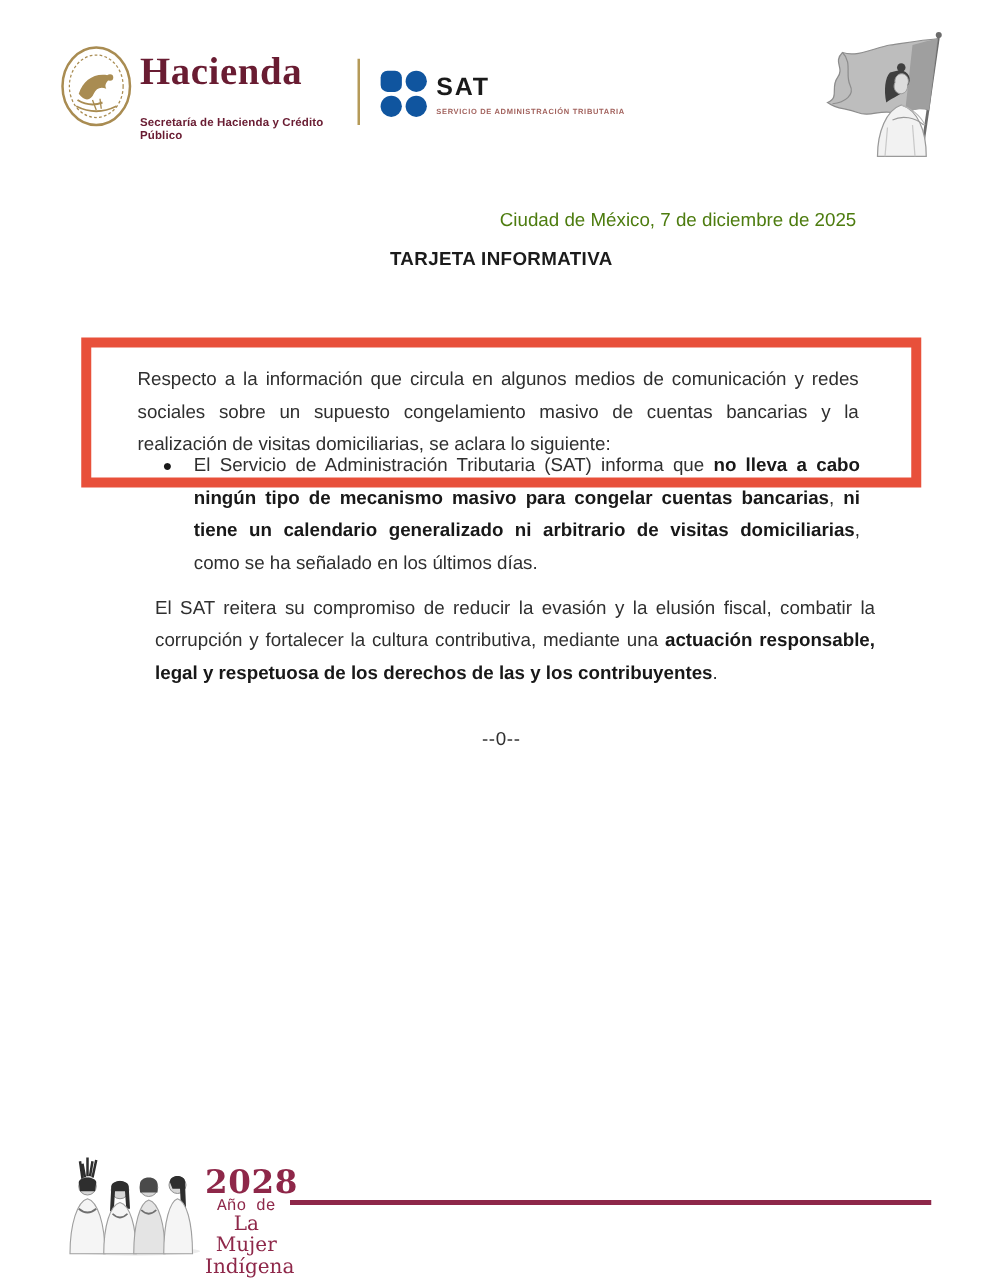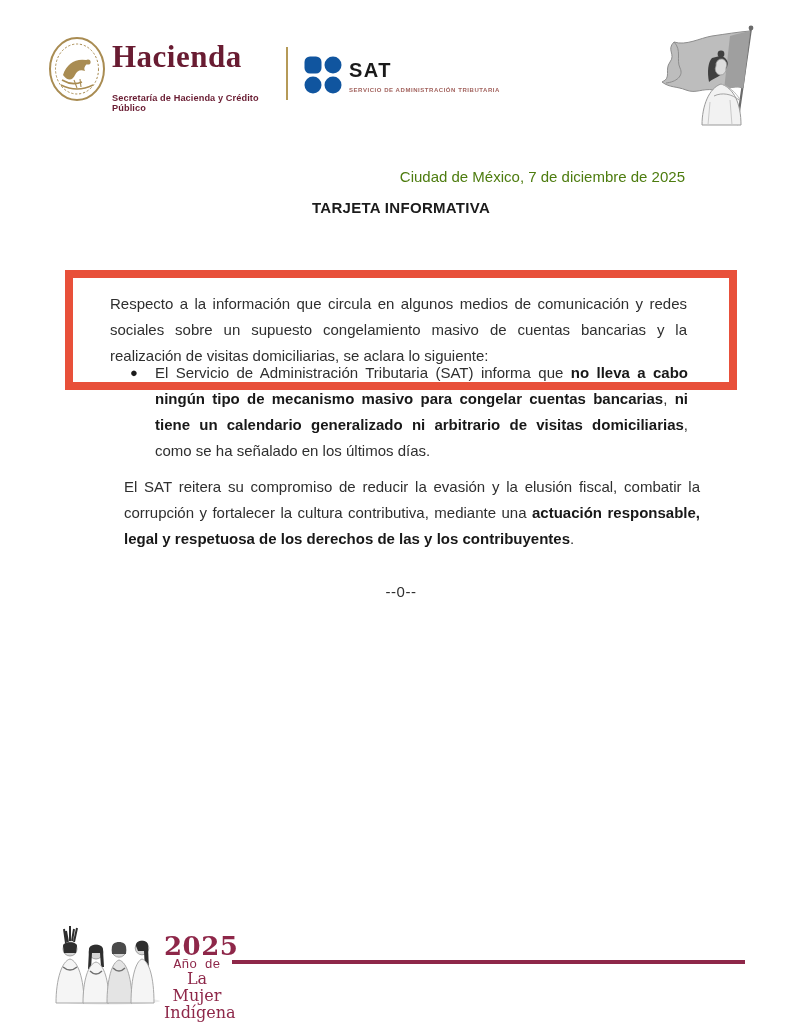--- a/index.html
+++ b/index.html
@@ -161,21 +161,21 @@
       <path d="M55,82 C55,58 60,41 67,39 C75,41 80,58 80,82 Z" fill="#e4e4e4" stroke="#9f9f9f" stroke-width="0.9"></path>
       <path d="M61,47 Q67,53 73,47" fill="none" stroke="#6f6f6f" stroke-width="1.4"></path>
 
       <circle cx="90" cy="27" r="6.8" fill="#d6d6d6" stroke="#8f8f8f" stroke-width="0.8"></circle>
       <path d="M84,25 C83,18 97,18 96,25 L97,50 L93,50 L92,30 L86,30 Z" fill="#2e2e2e"></path>
       <path d="M79,82 C79,56 84,40 90,38 C97,40 102,56 102,82 Z" fill="#f5f5f5" stroke="#9f9f9f" stroke-width="0.9"></path>
     </svg>
   </div>
 
   <div class="footer-textcol">
-    <div class="footer-year">2025</div>
+    <div class="footer-year">2028</div>
     <div class="footer-yearlabel">Año de</div>
     <div class="footer-campaign">La Mujer</div>
     <div class="footer-campaign">Indígena</div>
   </div>
 
   <div class="footer-line"></div>
 
 </div>
 
 </body></html>

